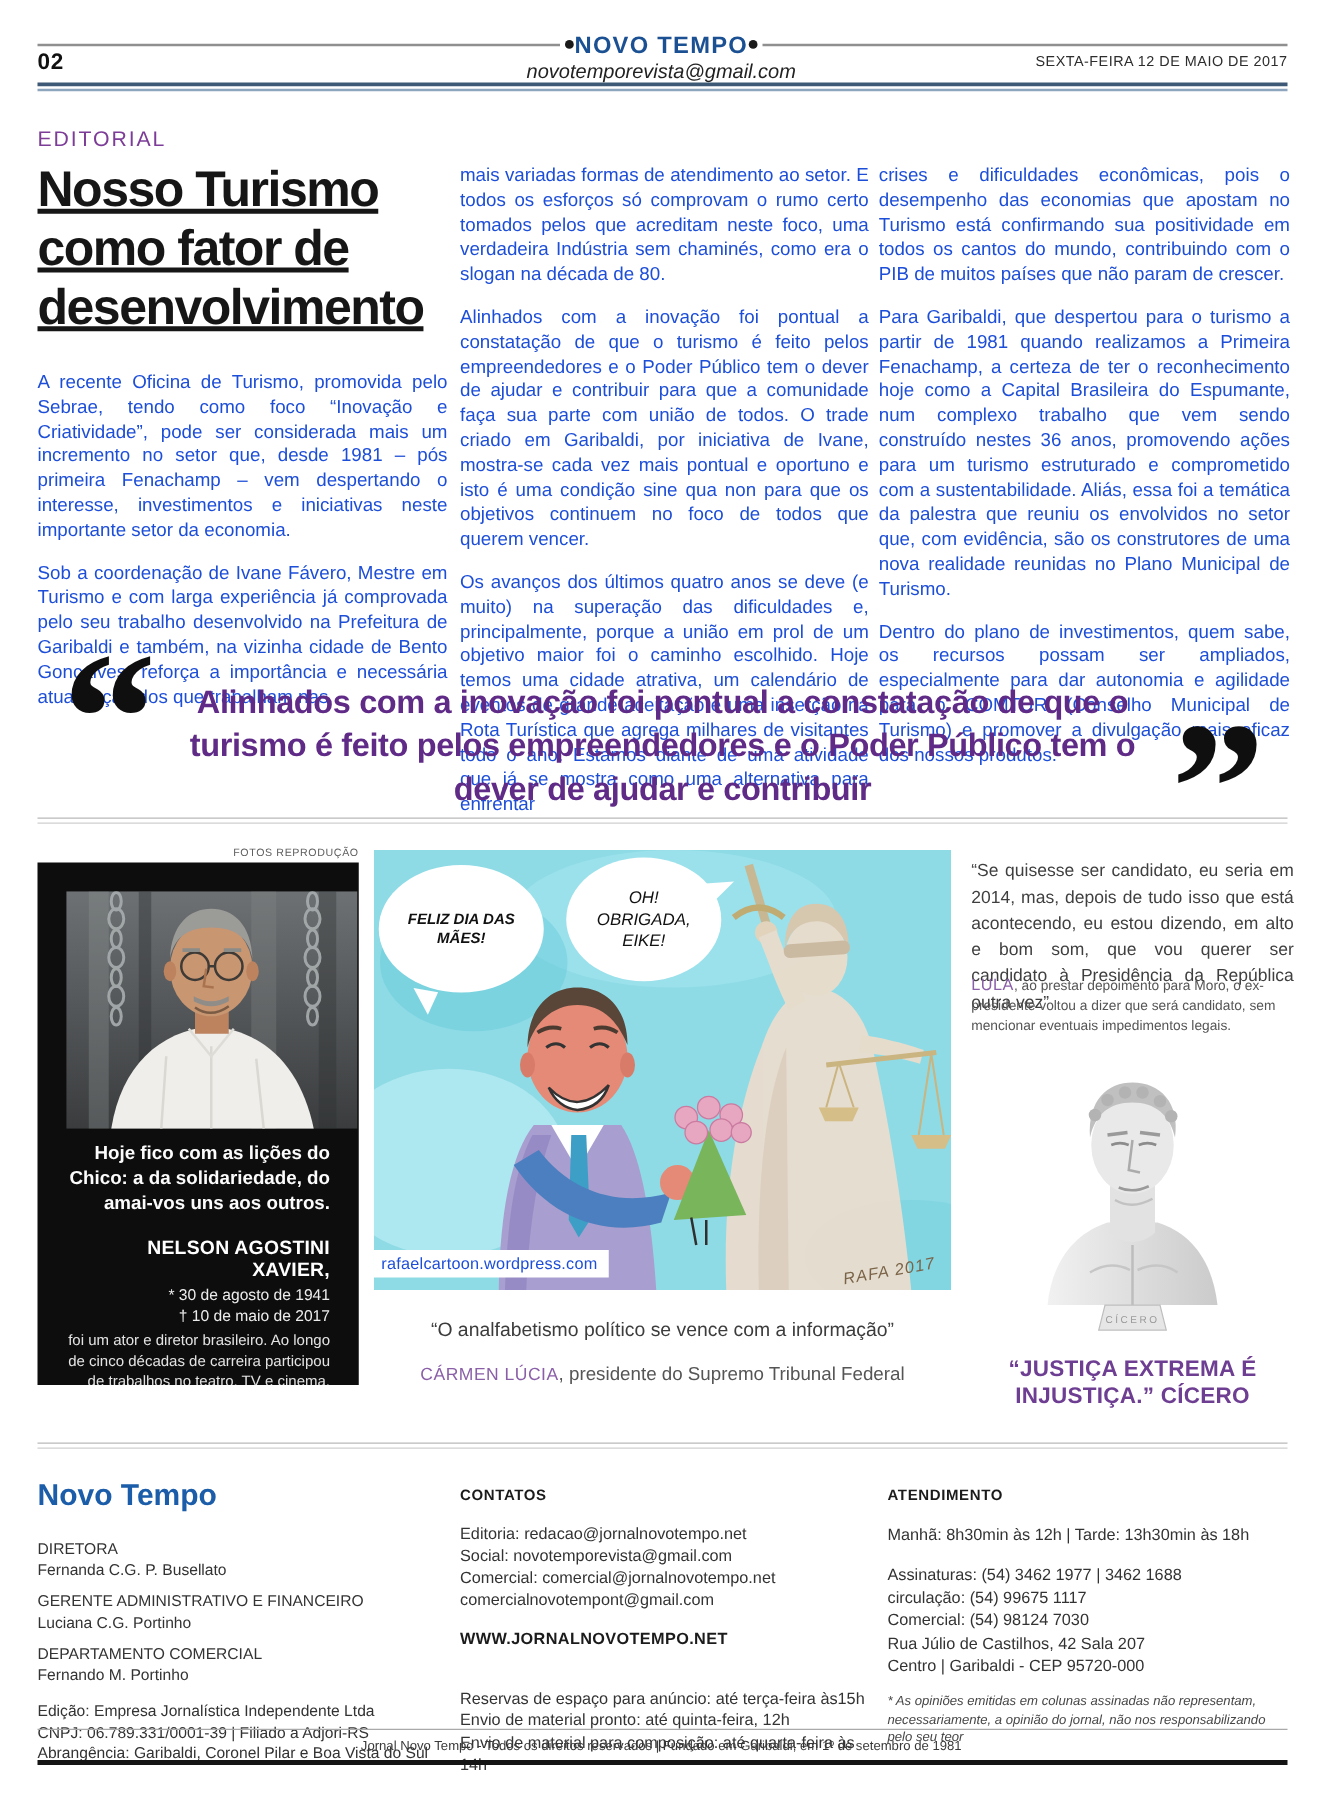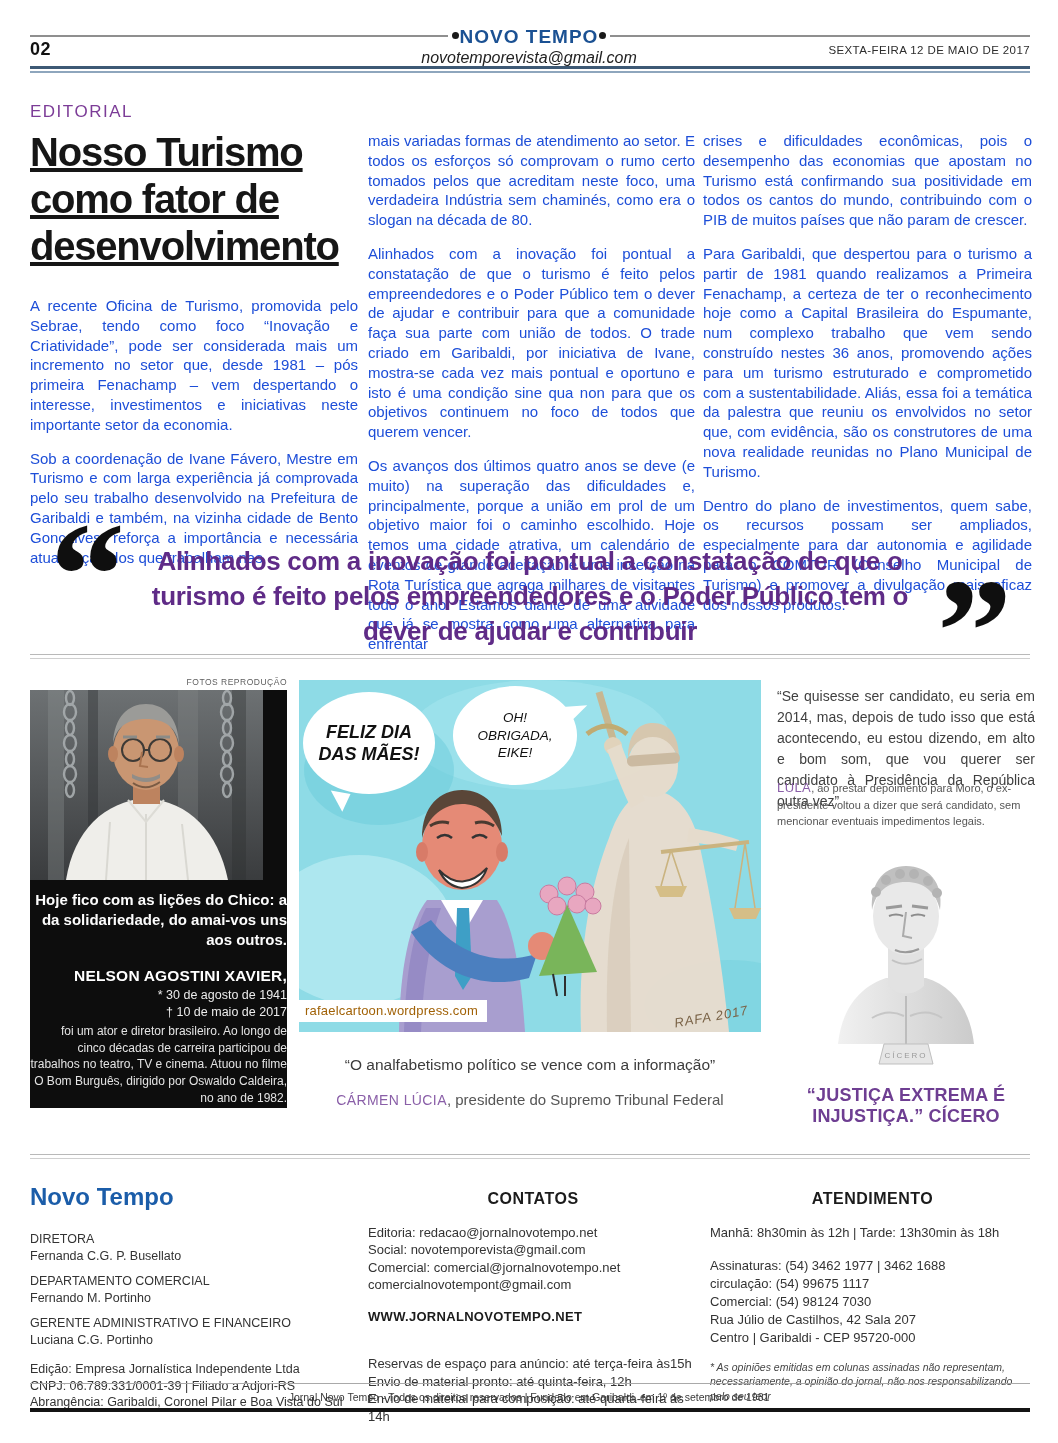--- a/index.html
+++ b/index.html
@@ -37,59 +37,59 @@
   .pq-close { position:absolute; right:18px; top:28px;  font-size:150px; font-weight:bold; color:#0f0f0f; line-height:1; font-family:"Liberation Serif", serif; }
   .pq-text { margin:0 118px; padding-top:16px; text-align:center;
     font-size:26px; line-height:1.35; font-weight:bold; letter-spacing:-.3px; color:#5f2b87; }
   .thin-div { position:absolute; left:30px; right:28px; height:5px;
     border-top:1px solid #b9b9b9; border-bottom:1px solid #cfcfcf; }
   .div-a { top:654px; } .div-b { top:1154px; }
   
   .photo-credit { position:absolute; top:677px; left:30px; width:257px; text-align:right;
     font-size:8.5px; letter-spacing:.5px; color:#5e5e5e; }
   .obit-box { position:absolute; top:690px; left:30px; width:257px; height:418px;
-    background:#0d0d0d; padding:0; color:#fff; text-align:right; overflow:hidden; }
+    background:#0d0d0d; padding:23px; color:#fff; text-align:right; overflow:hidden; }
   .obit-photo { width:233px; height:190px; display:block; }
   .obit-quote { margin-top:10px; font-size:15px; font-weight:bold; line-height:1.32; color:#fcfcfc; }
   .obit-name  { margin-top:18px; font-size:15.5px; font-weight:bold; letter-spacing:.2px; }
   .obit-date  { margin-top:3px; font-size:12.5px; color:#ececec; }
   .obit-bio   { margin-top:4px; font-size:12px; line-height:1.38; color:#e3e3e3; }
   .cartoon-wrap { position:absolute; top:680px; left:299px; width:462px; height:352px; overflow:hidden; }
   .cartoon-svg { position:absolute; inset:0; }
   .bubble { position:absolute; background:#fff; border-radius:50%;
     display:flex; align-items:center; justify-content:center; text-align:center;
     font-weight:bold; font-style:italic; color:#111; }
-  .bubble1 { left:4px;  top:12px; width:132px; height:102px; font-size:18px; line-height:1.25; padding:6px 10px; }
+  .bubble1 { left:4px;  top:12px; width:132px; height:102px; font-size:12px; line-height:1.25; padding:6px 10px; }
   .bubble1::after { content:""; position:absolute; left:26px; bottom:-17px;
     border:solid transparent; border-width:19px 5px 0 15px; border-top-color:#fff; transform:rotate(10deg); }
   .bubble2 { left:154px; top:6px; width:124px; height:99px; font-size:13.5px; line-height:1.3; font-weight:normal; padding:6px 12px; }
   .bubble2::after { content:""; position:absolute; right:-12px; top:18px;
     border:solid transparent; border-width:4px 0 18px 28px; border-left-color:#fff; transform:rotate(-12deg); }
-  .watermark { position:absolute; left:0; bottom:10px; background:#fff; color:#a16207;
+  .watermark { position:absolute; left:0; bottom:10px; background:#fff; color:#1d4ed8;
     font-size:13px; padding:3px 9px 4px 6px; letter-spacing:.2px; }
   .signature { position:absolute; right:12px; bottom:8px; color:#7a6347;
     font-style:italic; font-size:13px; transform:rotate(-10deg); letter-spacing:1px; }
   .carmen { position:absolute; top:1056px; left:299px; width:462px; text-align:center; }
   .carmen-quote { font-size:15.5px; color:#3c3c3c; }
   .carmen-attr { margin-top:17px; }
   .purple-name { color:#8a5fa8; font-size:14px; letter-spacing:.4px; }
   .attr-rest { font-size:15px; color:#555; }
   .lula-quote { position:absolute; top:686px; left:777px; width:258px;
     font-size:14px; line-height:1.5; text-align:justify; color:#3f3f3f; }
   .lula-attr { position:absolute; top:779px; left:777px; width:258px;
     font-size:11px; line-height:1.45; color:#555; }
   .bust-wrap { position:absolute; top:848px; left:826px; width:160px; height:225px; }
   .cicero-cap { position:absolute; top:1085px; left:777px; width:258px; text-align:center;
     font-size:18px; font-weight:bold; color:#6e3e92; letter-spacing:.2px; }
   
   .foot-brand { position:absolute; top:1183px; left:30px; font-size:24px; font-weight:bold; color:#1b5da9; }
   .foot-left { position:absolute; top:1231px; left:30px; width:325px; font-size:12.5px; line-height:1.32; color:#333; }
   .role-block { margin-bottom:9px; }
   .foot-company { margin-top:13px; }
-  .foot-h { font-size:16px; font-weight:bold; color:#1b1b1b; letter-spacing:.5px;text-align:center; }
+  .foot-h { font-size:12px; font-weight:bold; color:#1b1b1b; letter-spacing:.5px; }
   .foot-mid { position:absolute; top:1188px; left:368px; width:330px; font-size:13px; line-height:1.35; color:#333; }
   .foot-mid .lines { margin-top:14px; }
   .foot-site { margin-top:14px; font-weight:bold; font-size:13px; color:#1b1b1b; letter-spacing:.3px; }
   .foot-deadlines { margin-top:30px; }
   .foot-right { position:absolute; top:1188px; left:710px; width:325px; font-size:13px; line-height:1.4; color:#333; }
   .foot-right .hours { margin-top:14px; }
   .foot-right .phones { margin-top:14px; }
   .foot-right .addr { }
   .disclaimer { margin-top:12px; font-style:italic; font-size:10.5px; line-height:1.4; color:#464646; }
   .baseline-rule { position:absolute; top:1383px; left:30px; right:28px; height:1px; background:#a9a9a9; }
@@ -299,26 +299,26 @@
   <div class="thin-div div-b"></div>
 
   <div class="foot-brand">Novo Tempo</div>
 
   <div class="foot-left">
     <div class="role-block">
       <div>DIRETORA</div>
       <div>Fernanda C.G. P. Busellato</div>
     </div>
     <div class="role-block">
+      <div>GERENTE ADMINISTRATIVO E FINANCEIRO</div>
+      <div>Luciana C.G. Portinho</div>
+    </div>
+    <div class="role-block">
       <div>DEPARTAMENTO COMERCIAL</div>
       <div>Fernando M. Portinho</div>
-    </div>
-    <div class="role-block">
-      <div>GERENTE ADMINISTRATIVO E FINANCEIRO</div>
-      <div>Luciana C.G. Portinho</div>
     </div>
     <div class="foot-company">
       <div>Edição: Empresa Jornalística Independente Ltda</div>
       <div>CNPJ: 06.789.331/0001-39 | Filiado a Adjori-RS</div>
       <div>Abrangência: Garibaldi, Coronel Pilar e Boa Vista do Sul</div>
     </div>
   </div>
 
   <div class="foot-mid">
     <div class="foot-h">CONTATOS</div>

